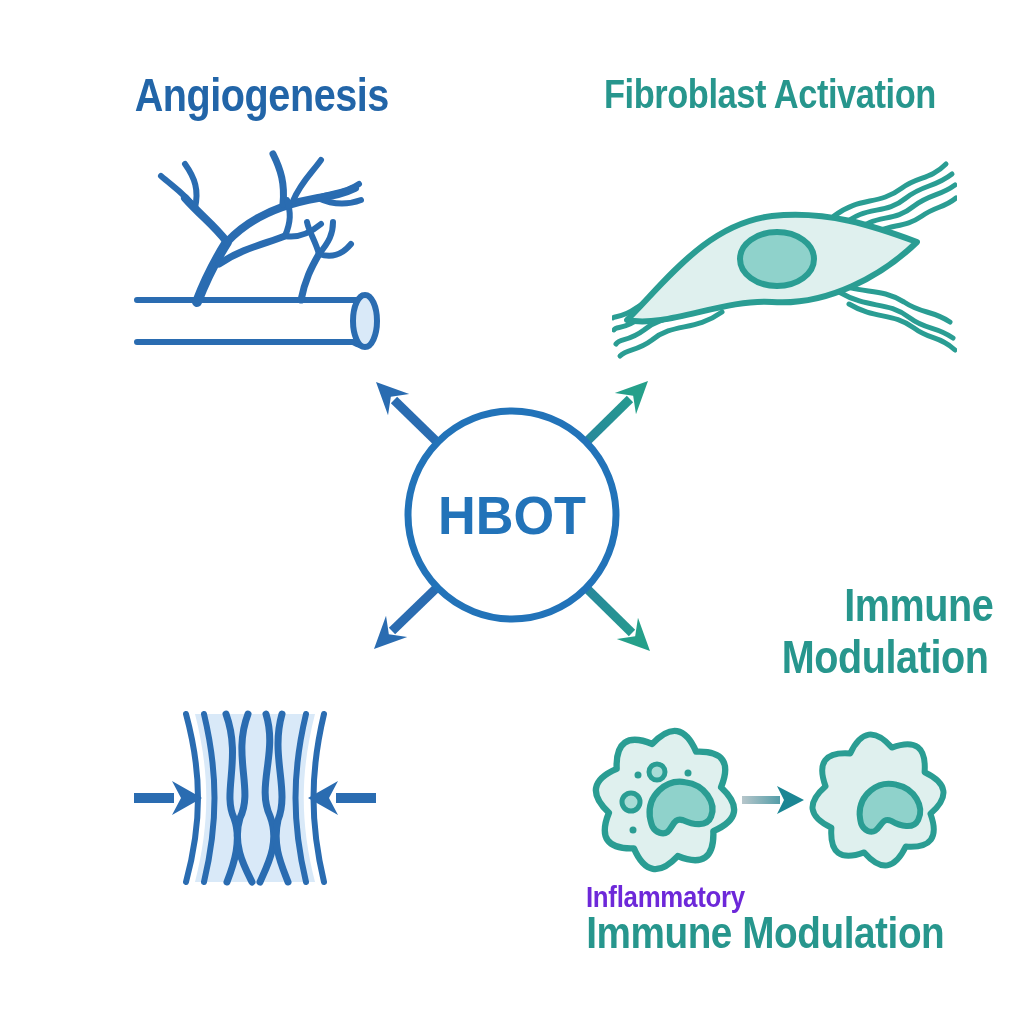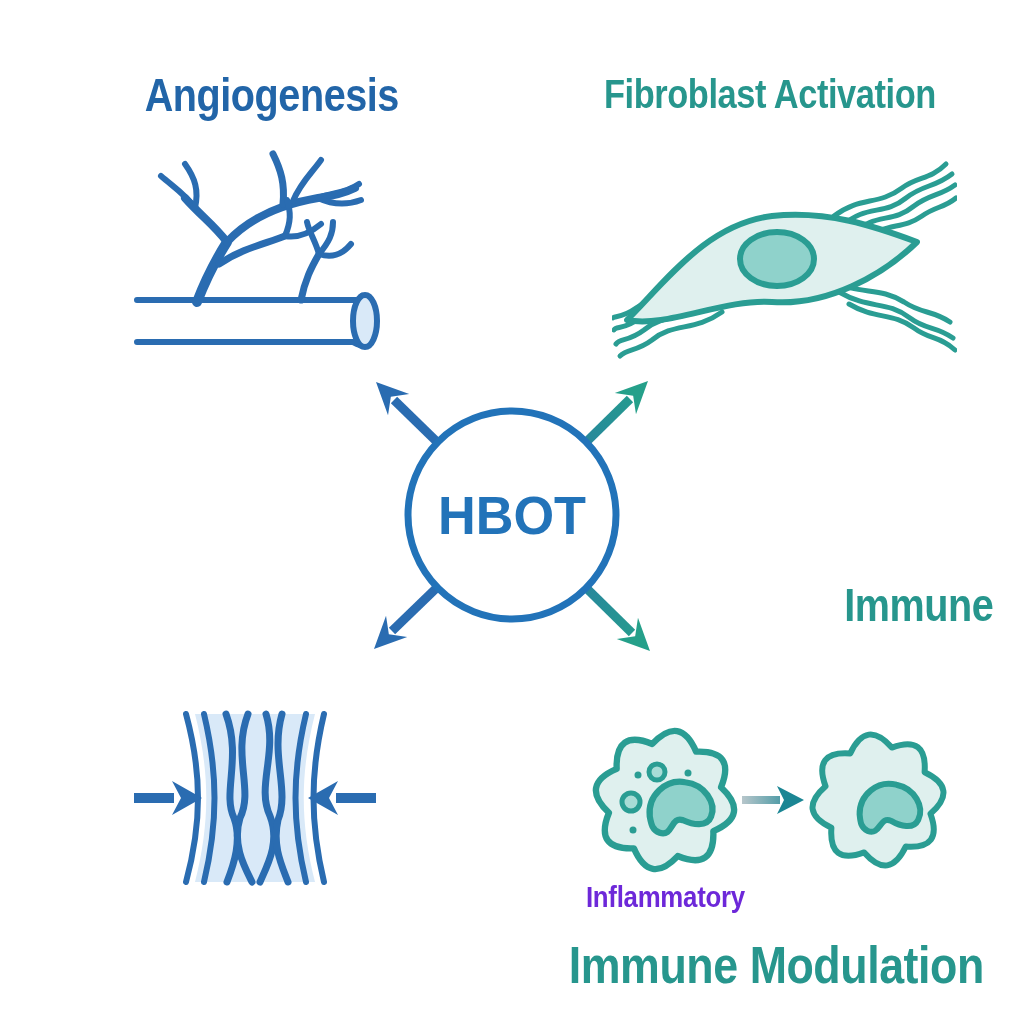--- a/index.html
+++ b/index.html
@@ -9,42 +9,43 @@
   }
   .label{
     position:absolute;text-align:center;font-weight:bold;line-height:1.12;
     letter-spacing:-.5px;white-space:nowrap;
   }
   .label .tx{display:inline-block;transform:scaleX(.86);transform-origin:center;}
   .blue-title{color:#2265a8;}
   .teal-title{color:#27968d;}
   .teal-dark{color:#6d28d9;text-decoration:underline;}
   .t46{font-size:46px;}
-  .t44{font-size:52px;margin-top:28px;}
+  .t44{font-size:45px;}
   .t40{font-size:40px;text-align:center;}
   .t30{font-size:30px;letter-spacing:-.3px;}
   svg{position:absolute;display:block;}
   .stroke-blue{stroke:#2a6cb1;fill:none;stroke-linecap:round;stroke-linejoin:round;}
   .stroke-teal{stroke:#2a9d93;fill:none;stroke-linecap:round;stroke-linejoin:round;}
 </style>
 </head>
 <body>
 
 <div class="canvas">
 
-  <div class="label blue-title t46" style="left:72px;top:70px;width:400px;">
+  <div class="label blue-title t46" style="left:62px;top:70px;width:400px;">
     <span class="tx">Angiogenesis</span>
   </div>
 
   <div class="label teal-title t40" style="left:545px;top:72px;width:450px;">
     <span class="tx">Fibroblast Activation</span>
   </div>
 
   <div class="label teal-title t46" style="left:625px;top:580px;width:380px;text-align:right;">
     <div><span class="tx">Immune</span></div>
+    <div><span class="tx">Modulation</span></div>
   </div>
 
 
   <div class="label teal-dark t30" style="left:565px;top:880px;width:200px;">
     <span class="tx">Inflammatory</span>
   </div>
 
 
   <div class="label teal-title t44" style="left:535px;top:908px;width:460px;">
     <span class="tx">Immune Modulation</span>

